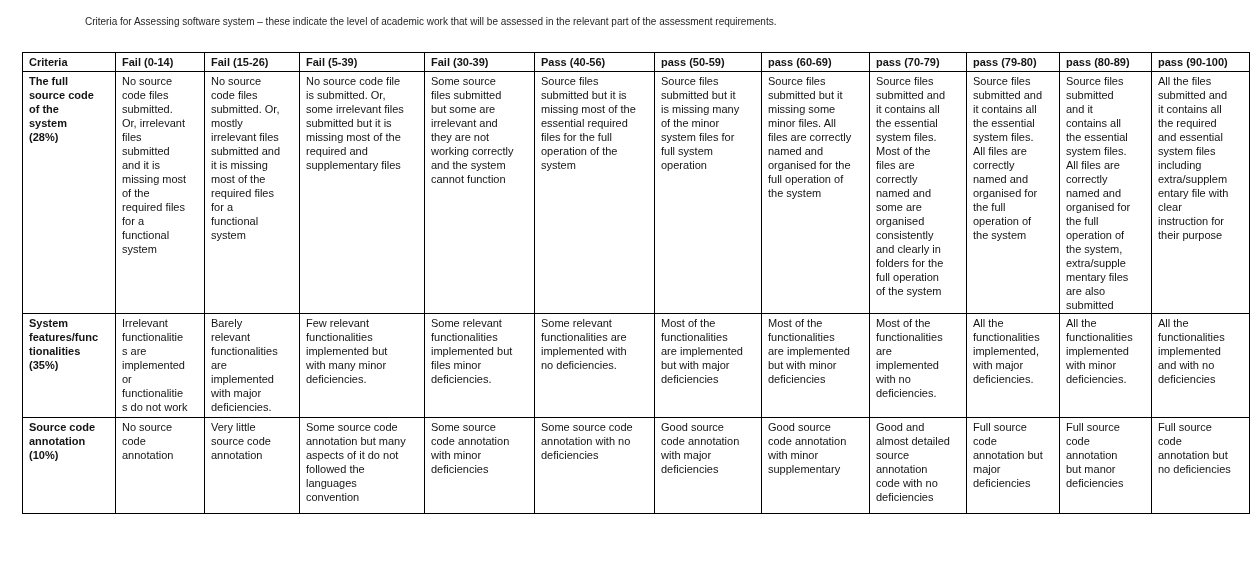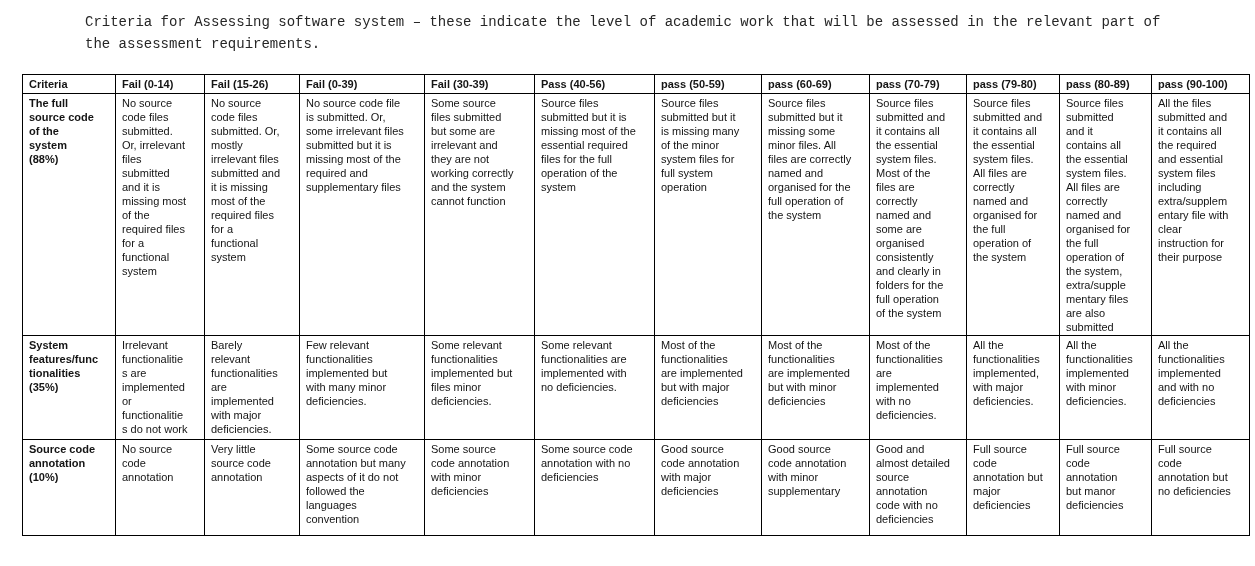--- a/index.html
+++ b/index.html
@@ -15,24 +15,23 @@
   .doc-title {
     margin: 4px 0 0 85px;
     font-size: 20px;
     font-weight: bold;
     color: #111111;
     letter-spacing: 0.1px;
   }
   .doc-subtitle {
     margin: 11px 0 0 85px;
     max-width: 1078px;
-    font-size: 14px;
+    font-size: 10px;
     line-height: 22px;
     color: #262626;
-    font-family: Liberation Mono, monospace;
   }
 
   table.rubric {
     margin: 19px 0 0 22px;
     border-collapse: collapse;
     table-layout: fixed;
     width: 1227px;
     background: #fff;
   }
   table.rubric th, table.rubric td {
@@ -80,34 +79,34 @@
         <col style="width:97px">
       <col style="width:93px">
         <col style="width:92px">
         <col style="width:98px">
     </colgroup>
     <thead>
       <tr class="r-head">
         <th>Criteria</th>
         <th>Fail (0-14)</th>
         <th>Fail (15-26)</th>
-        <th>Fail (0-39)</th>
+        <th>Fail (5-39)</th>
         <th>Fail (30-39)</th>
         <th>Pass (40-56)</th>
         <th>pass (50-59)</th>
         <th>pass (60-69)</th>
         <th>pass (70-79)</th>
         <th>pass (79-80)</th>
         <th>pass (80-89)</th>
         <th>pass (90-100)</th>
       </tr>
     </thead>
     <tbody>
       <tr class="r-row1">
-        <td class="criteria-col">The full source code of the system (88%)</td>
+        <td class="criteria-col">The full source code of the system (28%)</td>
         <td>No source code files submitted. Or, irrelevant files submitted and it is missing most of the required files for a functional system</td>
         <td>No source code files submitted. Or, mostly irrelevant files submitted and it is missing most of the required files for a functional system</td>
         <td>No source code file is submitted. Or, some irrelevant files submitted but it is missing most of the required and supplementary files</td>
         <td>Some source files submitted but some are irrelevant and they are not working correctly and the system cannot function</td>
         <td>Source files submitted but it is missing most of the essential required files for the full operation of the system</td>
         <td>Source files submitted but it is missing many of the minor system files for full system operation</td>
         <td>Source files submitted but it missing some minor files. All files are correctly named and organised for the full operation of the system</td>
         <td>Source files submitted and it contains all the essential system files. Most of the files are correctly named and some are organised consistently and clearly in folders for the full operation of the system</td>
         <td>Source files submitted and it contains all the essential system files. All files are correctly named and organised for the full operation of the system</td>
         <td>Source files submitted and it contains all the essential system files. All files are correctly named and organised for the full operation of the system, extra/supplementary files are also submitted</td>

